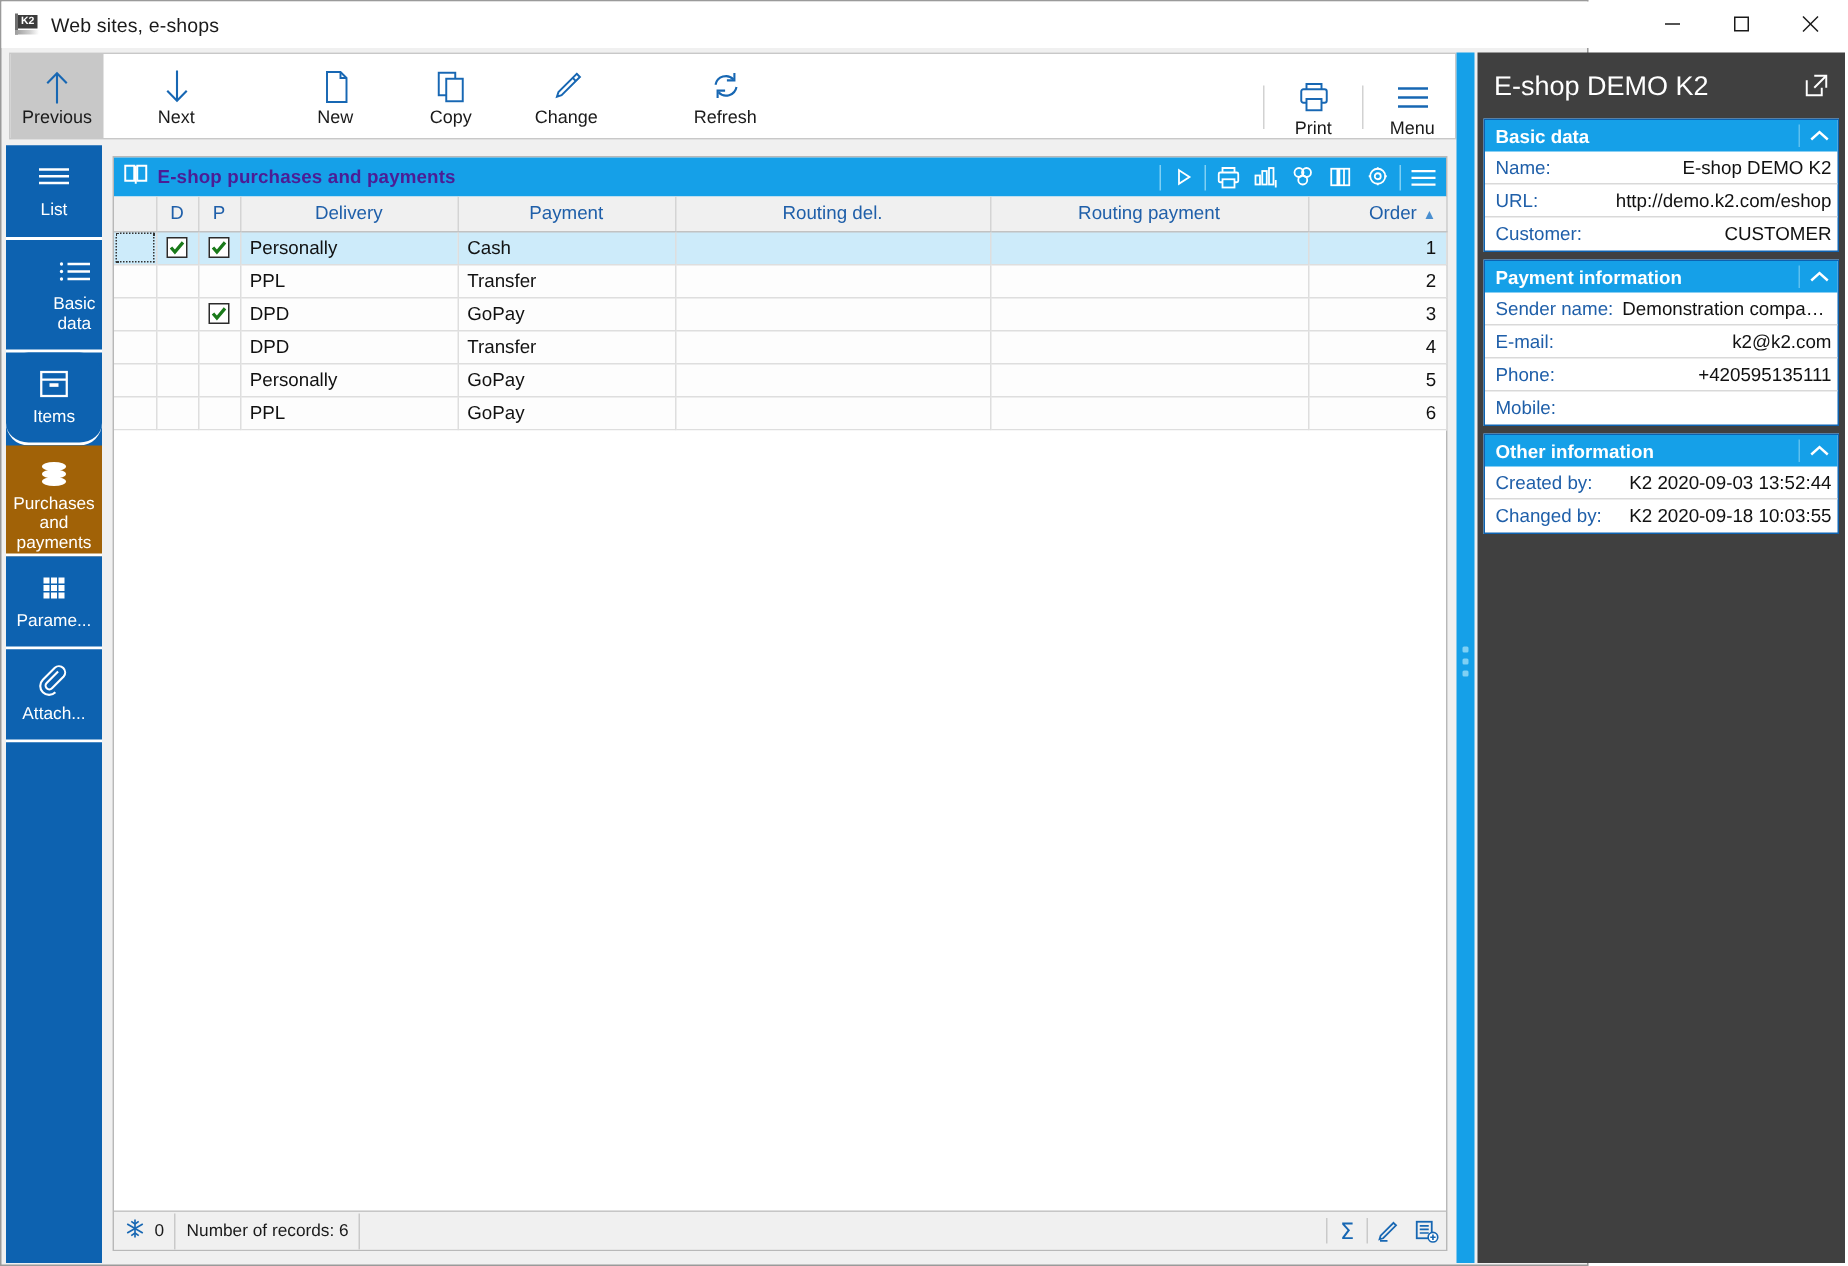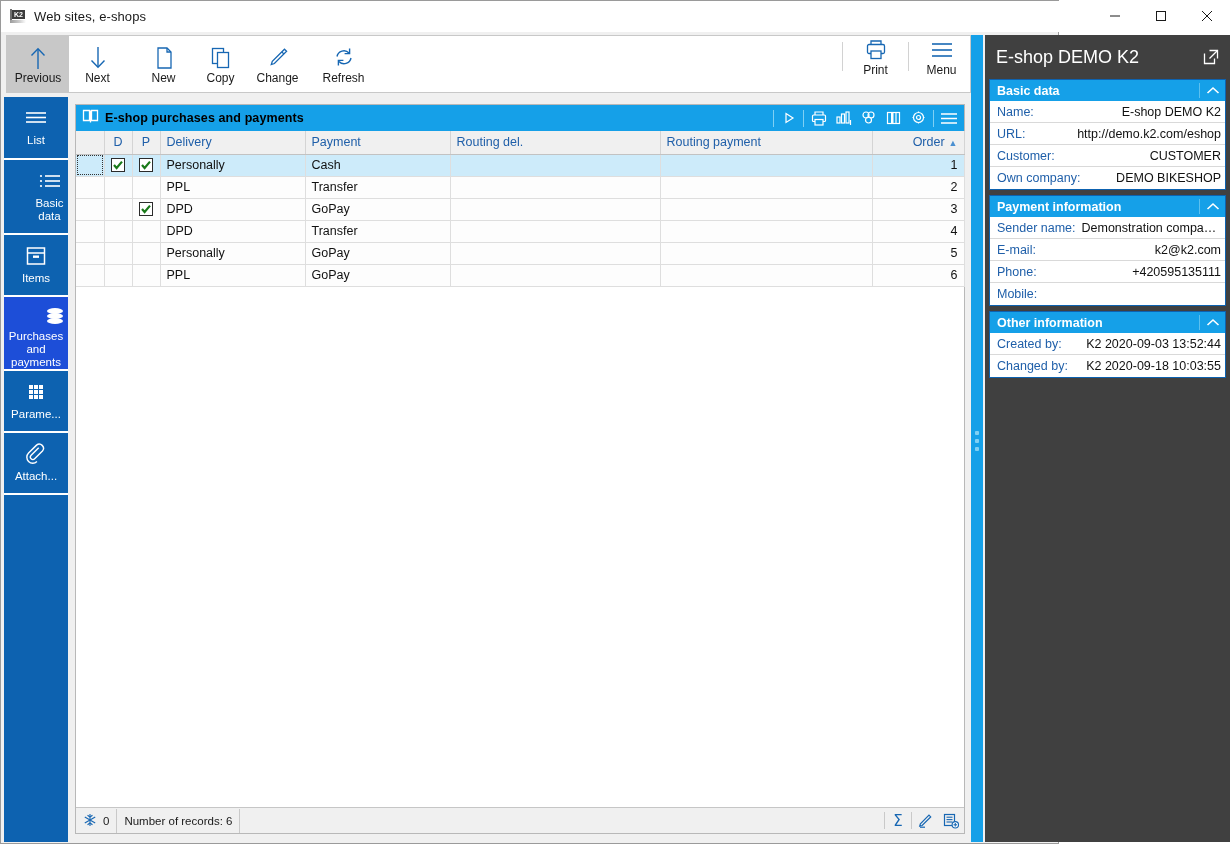--- a/index.html
+++ b/index.html
@@ -47,21 +47,21 @@
     width: 46px; height: 30px; display: flex; align-items: center; justify-content: center;
     color: #1a1a1a;
   }
   #winbtns { position: absolute; right: 1px; top: 0; display: flex; }
   .wbtn svg { display: block; }
 
   
   #toolbar {
     position: absolute; left: 5px; top: 34px; width: 965px; height: 58px;
     background: #ffffff; border: 1px solid #c8c8c8;
-    display: flex; align-items: flex-start;
+    display: flex; align-items: flex-end; gap: 20px;
   }
   .tb-item {
     width: 57px; height: 100%;
     display: flex; flex-direction: column; align-items: center; justify-content: center;
     font-size: 12px; color: #1a1a1a; gap: 2px;
   }
   .tb-item.wide { width: 62px; }
   .tb-item.sel { background: #c8c8c8; }
   .tb-sep { width: 1px; background: #d2d2d2; margin: 6px 4px; }
   .tb-ico { height: 26px; display: flex; align-items: flex-end; justify-content: center; }
@@ -73,52 +73,52 @@
     position: absolute; left: 3px; top: 96px; width: 64px; height: 745px;
     background: #0d62b0;
   }
   .nav-item {
     width: 64px; background: #0d62b0; color: #ffffff;
     display: flex; flex-direction: column; align-items: center; justify-content: flex-start;
     padding-top: 9px;
     border-bottom: 2px solid #ffffff;
     overflow: hidden;
   }
-  .nav-item.active { background: #1d4ed8; align-items: flex-end; }
+  .nav-item.active { background: #a16207; }
   .nav-ico { height: 24px; display: flex; align-items: center; justify-content: center; }
   .nav-label { font-size: 11.5px; text-align: center; line-height: 13px; margin-top: 4px; }
   #nav-list { height: 63px; }
   #nav-basic { height: 75px; padding-left: 27px; }
-  #nav-items { height: 62px; }
+  #nav-items { height: 62px; border-radius: 15px; }
   #nav-purch { height: 74px; }
   #nav-param { height: 62px; }
   #nav-attach { height: 62px; }
   #nav-rest { height: 345px; background: #0d62b0; }
 
   
   #grid-panel {
     position: absolute; left: 74px; top: 103px; width: 890px; height: 730px;
     background: #ffffff; border: 1px solid #b8b8b8;
   }
   #grid-header {
-    height: 26px; background: #15a0e8; color: #000000;
+    height: 26px; background: #15a0e8; color: #4c1d95;
     display: flex; align-items: center; padding-left: 6px;
   }
   #grid-header-title {
     font-size: 12.5px; font-weight: bold; margin-left: 6px; letter-spacing: .1px;
   }
   #grid-header-tools { margin-left: auto; display: flex; align-items: center; padding-right: 3px; gap: 0px;}
   .gh-ico { width: 25px; height: 24px; display: flex; align-items: center; justify-content: center; }
   .gh-sep { width: 1px; height: 17px; background: #7fd0f4; margin: 0 2px; }
 
   table.grid { border-collapse: collapse; width: 100%; table-layout: fixed; }
   table.grid th {
     background: #f0f0f0; color: #1f5fa9; font-weight: normal; font-size: 12.5px;
     height: 23px; border-right: 1px solid #d4d4d4; border-bottom: 1px solid #c2c2c2;
-    text-align: left; padding: 0 6px; vertical-align: middle;
+    text-align: center; padding: 0 6px; vertical-align: middle;
   }
   table.grid th.num { text-align: right; }
   table.grid th.ctr { text-align: center; padding: 0; }
   table.grid td {
     height: 22px; border-right: 1px solid #dedede; border-bottom: 1px solid #dedede;
     font-size: 12.5px; color: #111111; padding: 0 6px; vertical-align: middle;
     background: #fdfdfd;
   }
   table.grid td.num { text-align: right; }
   table.grid td.ctr { text-align: center; padding: 0; }
@@ -640,24 +640,20 @@
             <span class="ip-value">E-shop DEMO K2</span>
           </div>
           <div class="ip-row">
             <span class="ip-label">URL:</span>
             <span class="ip-value">http://demo.k2.com/eshop</span>
           </div>
           <div class="ip-row">
             <span class="ip-label">Customer:</span>
             <span class="ip-value">CUSTOMER</span>
           </div>
-          <div class="ip-row">
-            <span class="ip-label">Own company:</span>
-            <span class="ip-value">DEMO BIKESHOP</span>
-          </div>
         </div>
         <div class="ip-section">
           <div class="ip-sec-head">
             <span>Payment information</span>
             <span class="caret">
               <svg width="14" height="9" viewBox="0 0 14 9">
                 <polyline points="1.5,7 7,2 12.5,7" fill="none" stroke="#fff" stroke-width="1.6"></polyline>
               </svg>
             </span>
           </div>

